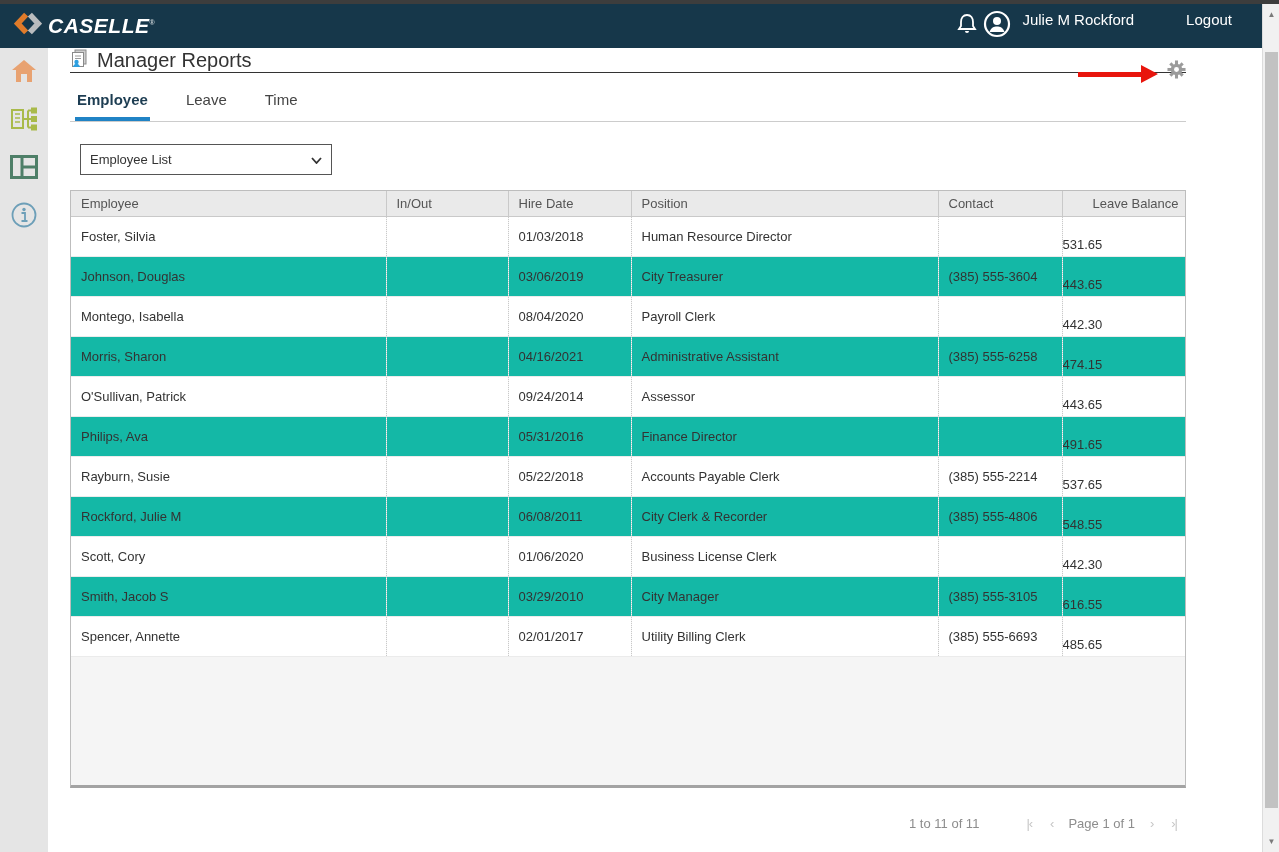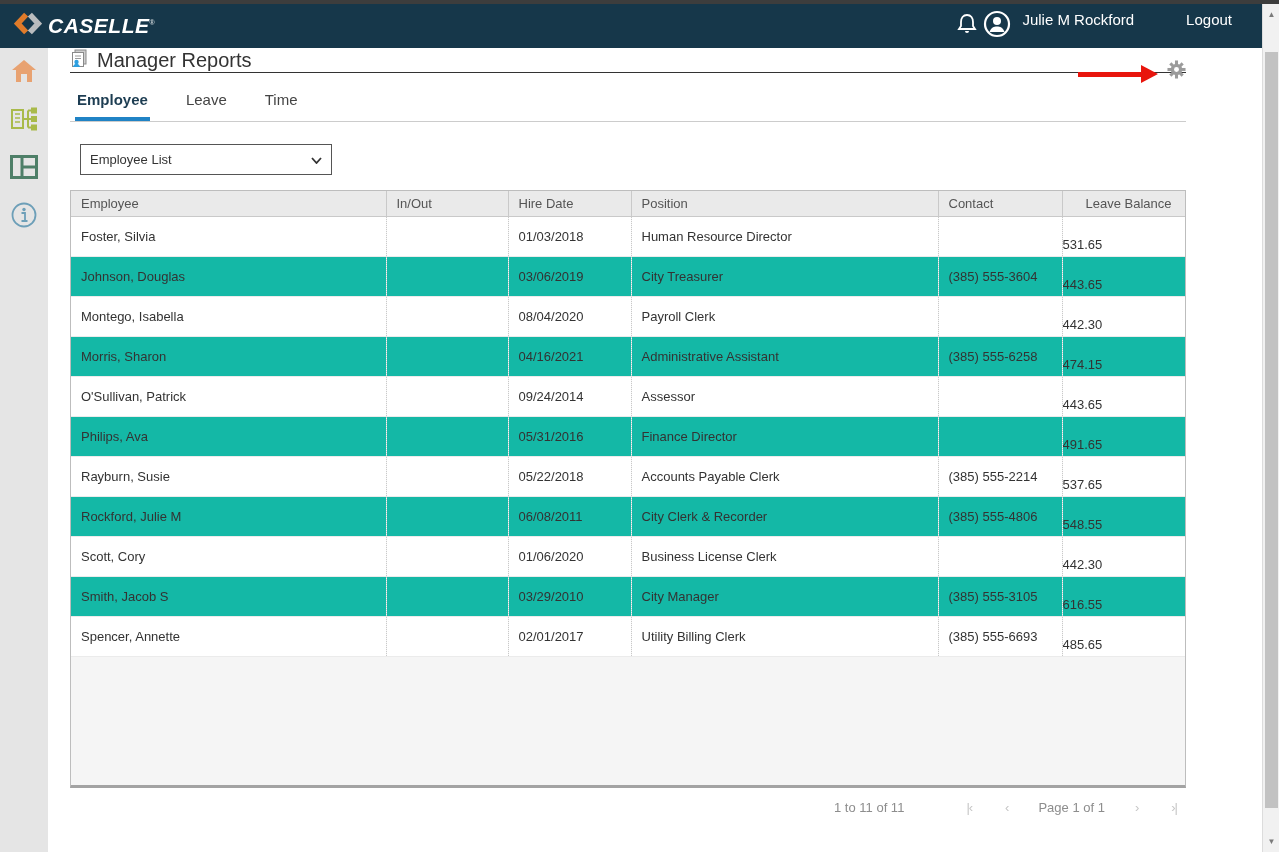--- a/index.html
+++ b/index.html
@@ -68,25 +68,25 @@
   .grid-box { margin-top:15px; width:1116px; height:598px; background:#f5f5f5;
               border:1px solid #bdbdbd; border-bottom:3px solid #a3a3a3; overflow:hidden; }
   table { border-collapse:collapse; table-layout:fixed; width:1114px; font-size:13px; }
   th { height:25px; background:#eaeaea; color:#555; font-weight:normal; text-align:left;
        padding:0 0 0 10px; border-right:1px solid #c9c9c9; border-bottom:1px solid #c9c9c9;
        cursor:pointer; white-space:nowrap; overflow:hidden; }
   td { height:40px; color:#333; padding:0 0 0 10px; border-right:1px dotted #c9c9c9;
        border-bottom:1px solid #ebebeb; background:#fff; white-space:nowrap; overflow:hidden; }
   tr.alt td { background:#14b8a6; }
   td.num { text-align:left; padding:16px 8px 0 0; }
-  th.num-h { padding-left:23px; }
-
-  
-  .pager { width:1116px; margin-top:12px; display:flex; justify-content:flex-end;
-           align-items:center; font-size:13px; color:#8d8d8d;gap:15px; }
+  th.num-h { padding-left:30px; }
+
+  
+  .pager { width:1116px; margin-top:28px; display:flex; justify-content:flex-end;
+           align-items:center; font-size:13px; color:#8d8d8d; }
   .pager .range { margin-right:38px; }
   .pg-icon { color:#c6c6c6; font-size:13px; margin:0 9px; cursor:pointer; letter-spacing:-1px; }
   .pg-text { margin:0 6px; }
 </style>
 </head>
 <body>
 
 <div class="top-strip"></div>
 
 <div class="appbar">

